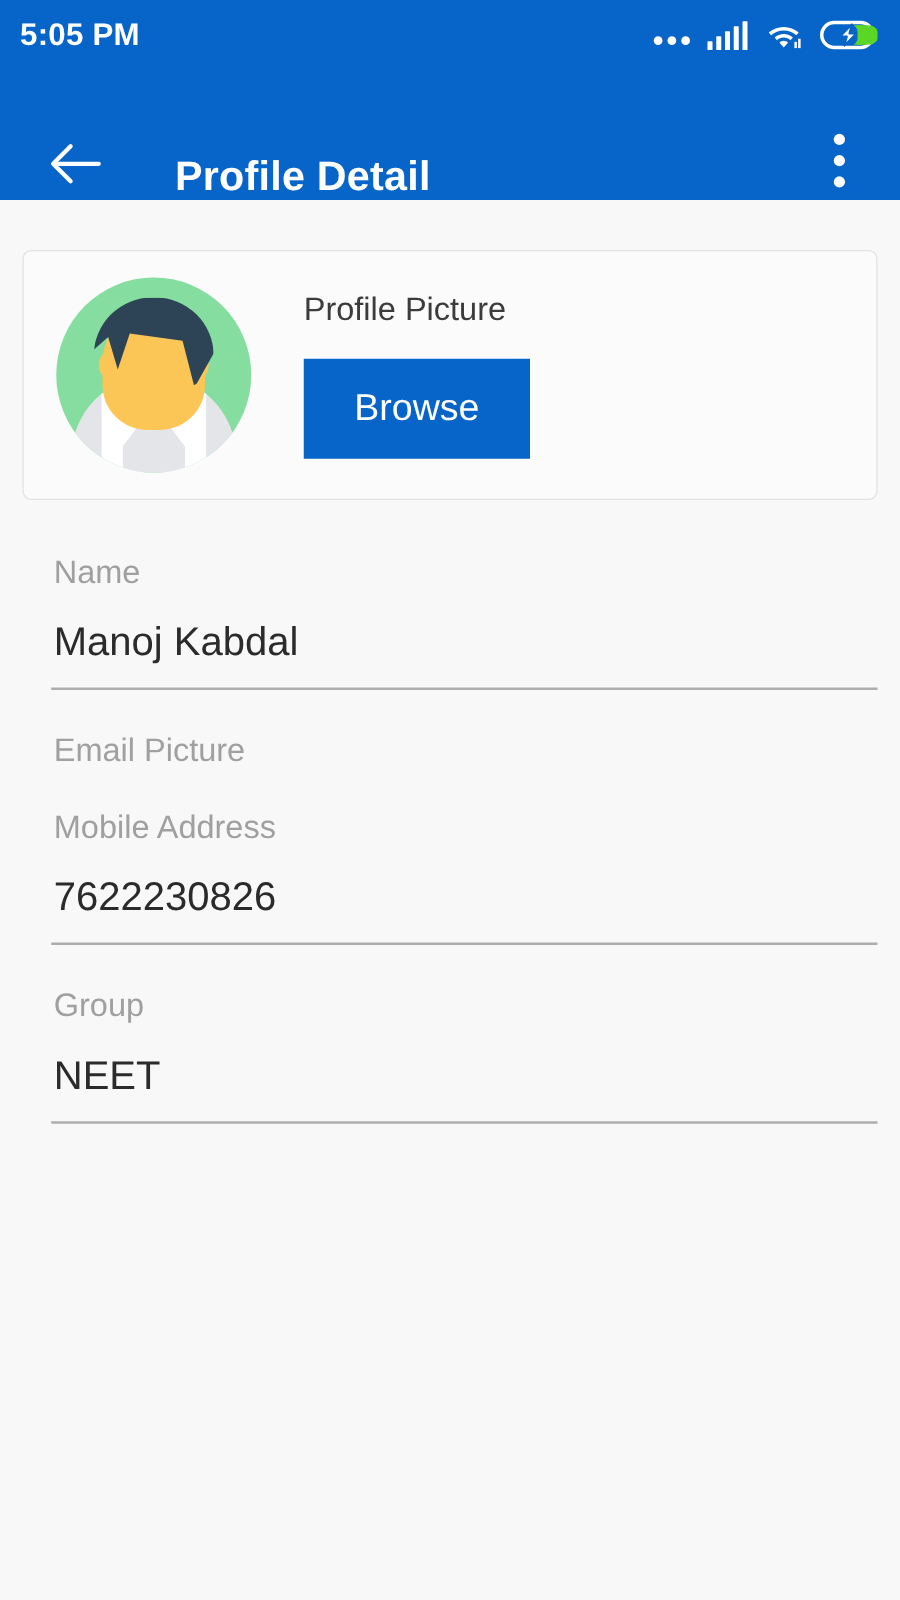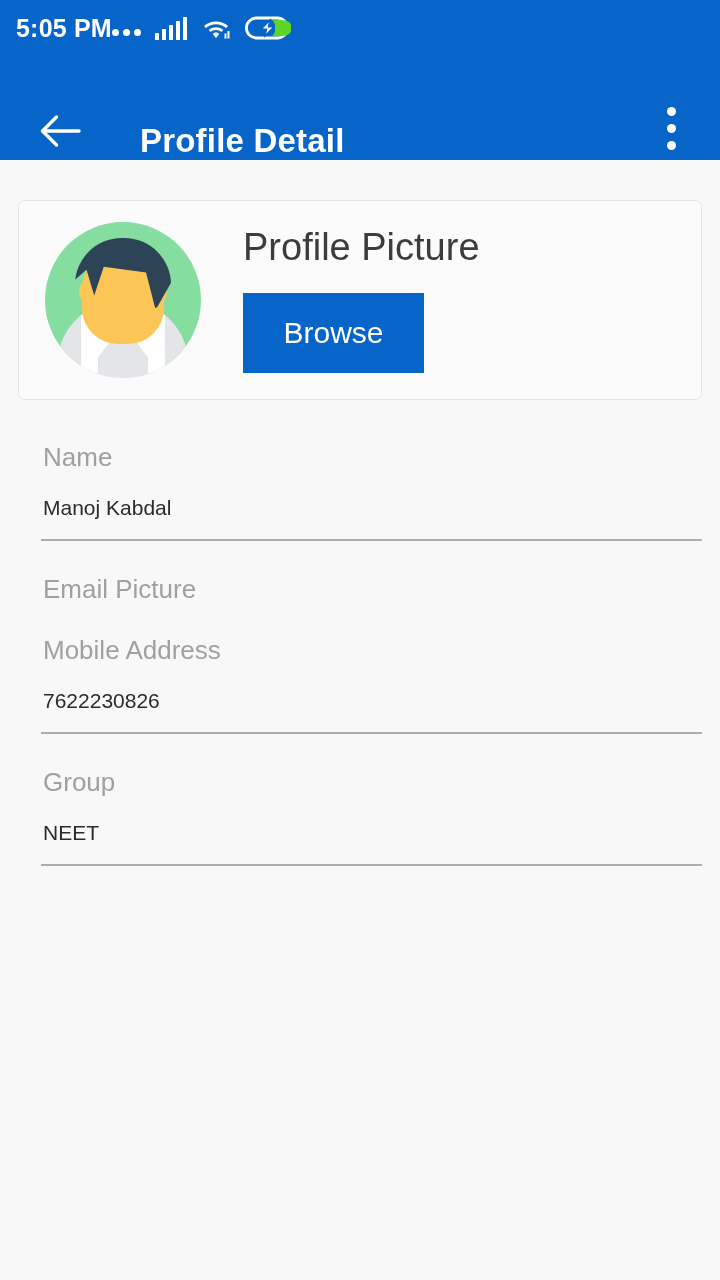--- a/index.html
+++ b/index.html
@@ -6,21 +6,21 @@
   html, body {
     width:720px; height:1280px;
     background:#f8f8f8;
     font-family:"Liberation Sans", sans-serif;
     overflow:hidden;
   }
 
   
   .status-bar{
     height:56px; background:#0764c8;
-    display:flex; align-items:center; justify-content:flex-start;
+    display:flex; align-items:center; justify-content:space-between;
     padding:0 18px 0 16px;
   }
   .status-time{
     color:#ffffff; font-size:25px; font-weight:bold;
     letter-spacing:.2px; line-height:1;
   }
   .status-icons{ display:flex; align-items:center; gap:14px; }
   .dots-icon{ display:flex; align-items:flex-end; gap:4px; height:24px; }
   .dots-icon i{ width:7px; height:7px; border-radius:50%; background:#fff; display:block; margin-bottom:4px; }
   .signal-icon{ display:flex; align-items:flex-end; gap:2.5px; height:24px; }
@@ -98,39 +98,39 @@
   .av-ear-l{ left:34px; }
   .av-ear-r{ right:34px; }
   .av-hair{
     position:absolute; left:50%; transform:translateX(-50%); top:16px;
     width:96px; height:72px; background:#2d4356;
     border-radius:48px 48px 26px 26px;
     clip-path:polygon(0% 0%, 100% 0%, 100% 62%, 84% 100%, 74% 48%, 30% 40%, 20% 80%, 12% 44%, 0% 58%);
   }
   .card-right{ margin-left:42px; }
   .card-label{
-    font-size:38px; color:#3c3c3c; line-height:1;
+    font-size:26px; color:#3c3c3c; line-height:1;
   }
   .browse-btn{
     margin-top:27px;
     width:181px; height:80px;
     background:#0764c8; color:#ffffff;
     font-size:30px; font-family:"Liberation Sans", sans-serif;
     border:0; border-radius:0; cursor:pointer;
     display:flex; align-items:center; justify-content:center;
   }
 
   
   .fields{ margin-top:44px;margin-left:23px; }
   .field{ margin-bottom:35px; }
   .field-label{
     font-size:26px; color:#a0a0a0; line-height:1; padding-left:2px;
   }
   .field-value{
-    font-size:21px; color:#2b2b2b; line-height:1;
+    font-size:32px; color:#2b2b2b; line-height:1;
     margin-top:27px; padding-left:2px; padding-bottom:21px;
     border-bottom:2px solid #adadad;
     white-space:nowrap; overflow:hidden;
   }
 </style>
 </head>
 <body>
 
 <div class="status-bar">
   <div class="status-time">5:05 PM</div>

